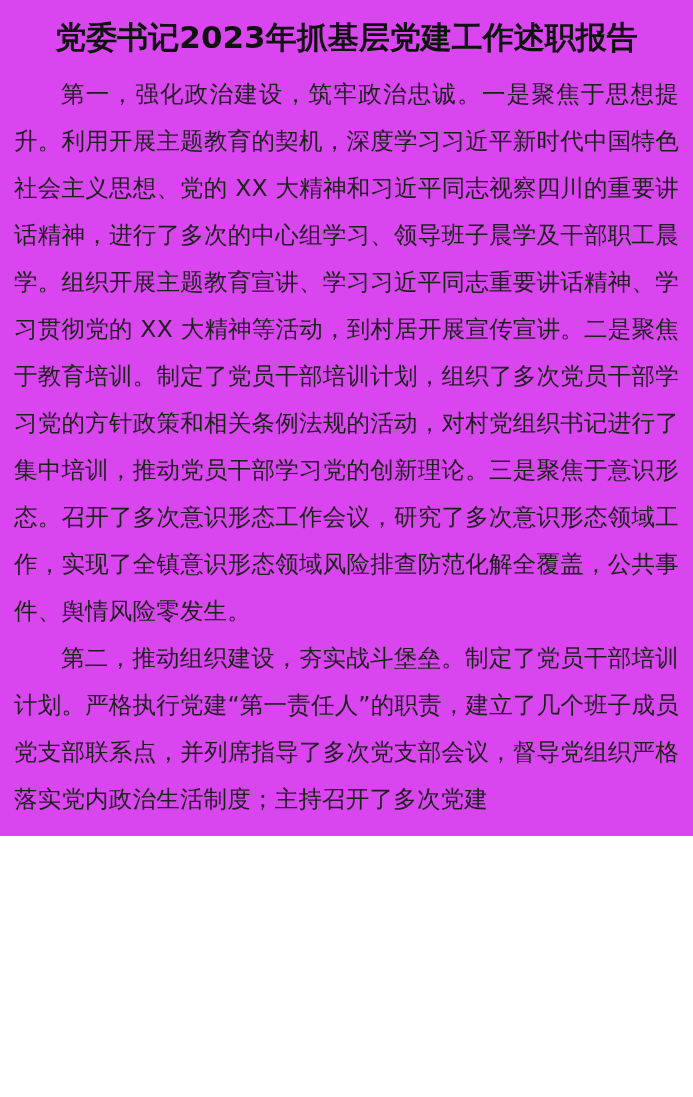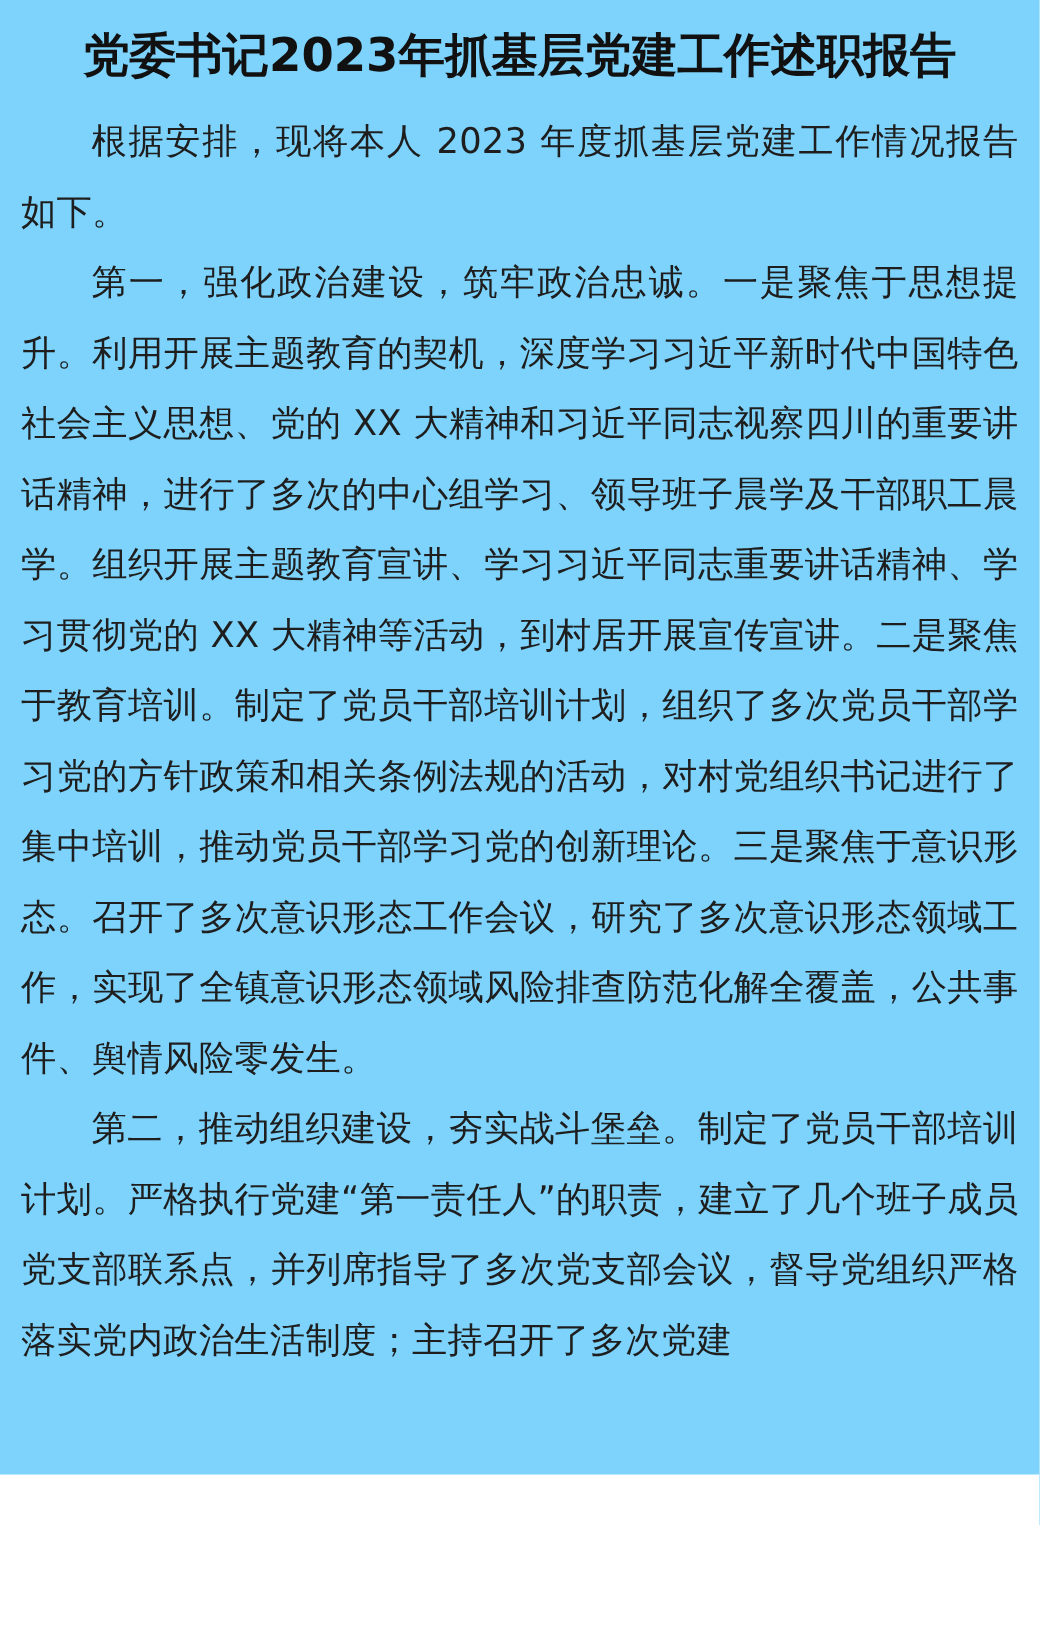--- a/index.html
+++ b/index.html
@@ -9,24 +9,24 @@
   body {
     width: 693px;
     height: 1097px;
     background: #ffffff;
     font-family: "Liberation Sans", sans-serif;
     color: #1a1a1a;
     overflow: hidden;
   }
   .page {
     width: 693px;
-    height: 983px;
+    height: 836px;
     box-sizing: border-box;
     padding: 18px 14px 0 14px;
-    background: #7dd3fc;
+    background: #d946ef;
   }
   .doc-title {
     font-family: "DejaVu Sans", sans-serif;
     font-size: 31px;
     font-weight: bold;
     line-height: 1.25;
     text-align: center;
     letter-spacing: 0px;
     color: #111111;
     margin: 0 0 14px 0;
@@ -47,18 +47,17 @@
   }
 </style>
 </head>
 <body>
 
 <div class="page">
 
   <h1 class="doc-title">党委书记2023年抓基层党建工作述职报告</h1>
 
   <div class="body-text">
-    <p>根据安排，现将本人 2023 年度抓基层党建工作情况报告如下。</p>
     <p>第一，强化政治建设，筑牢政治忠诚。一是聚焦于思想提升。利用开展主题教育的契机，深度学习习近平新时代中国特色社会主义思想、党的 XX 大精神和习近平同志视察四川的重要讲话精神，进行了多次的中心组学习、领导班子晨学及干部职工晨学。组织开展主题教育宣讲、学习习近平同志重要讲话精神、学习贯彻党的 XX 大精神等活动，到村居开展宣传宣讲。二是聚焦于教育培训。制定了党员干部培训计划，组织了多次党员干部学习党的方针政策和相关条例法规的活动，对村党组织书记进行了集中培训，推动党员干部学习党的创新理论。三是聚焦于意识形态。召开了多次意识形态工作会议，研究了多次意识形态领域工作，实现了全镇意识形态领域风险排查防范化解全覆盖，公共事件、舆情风险零发生。</p>
     <p>第二，推动组织建设，夯实战斗堡垒。制定了党员干部培训计划。严格执行党建“第一责任人”的职责，建立了几个班子成员党支部联系点，并列席指导了多次党支部会议，督导党组织严格落实党内政治生活制度；主持召开了多次党建</p>
   </div>
 
 </div>
 
 </body></html>

